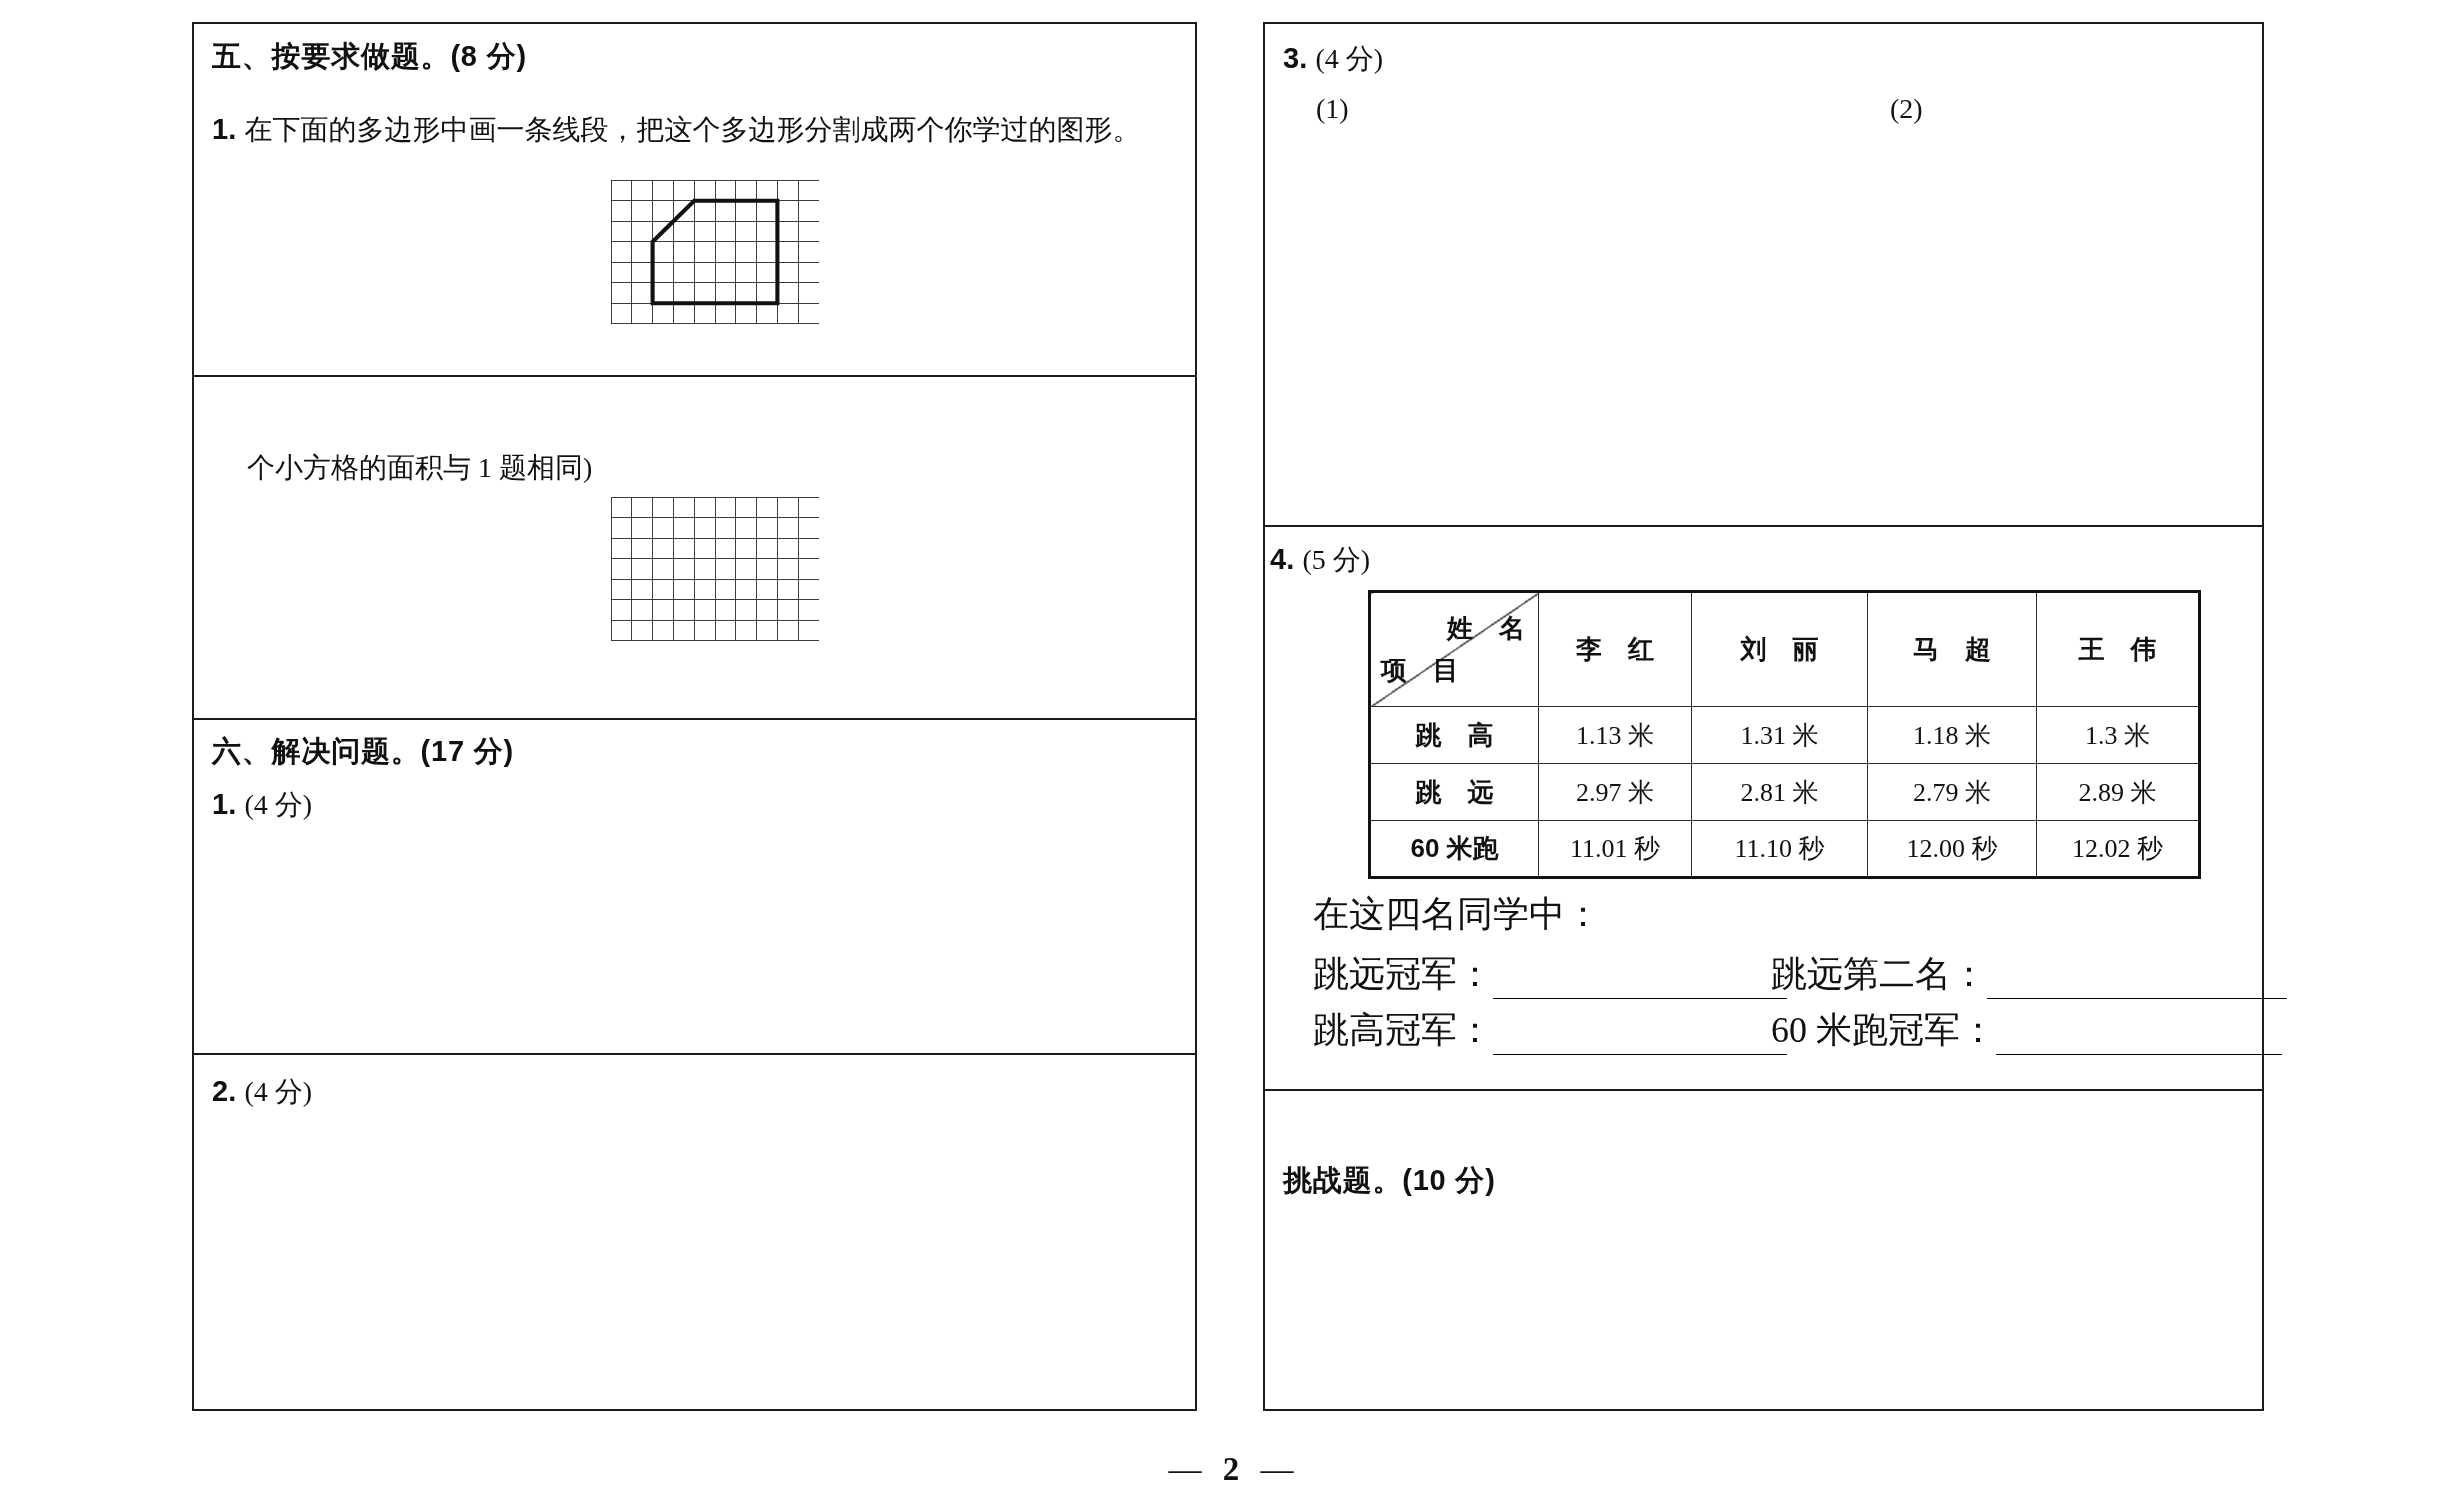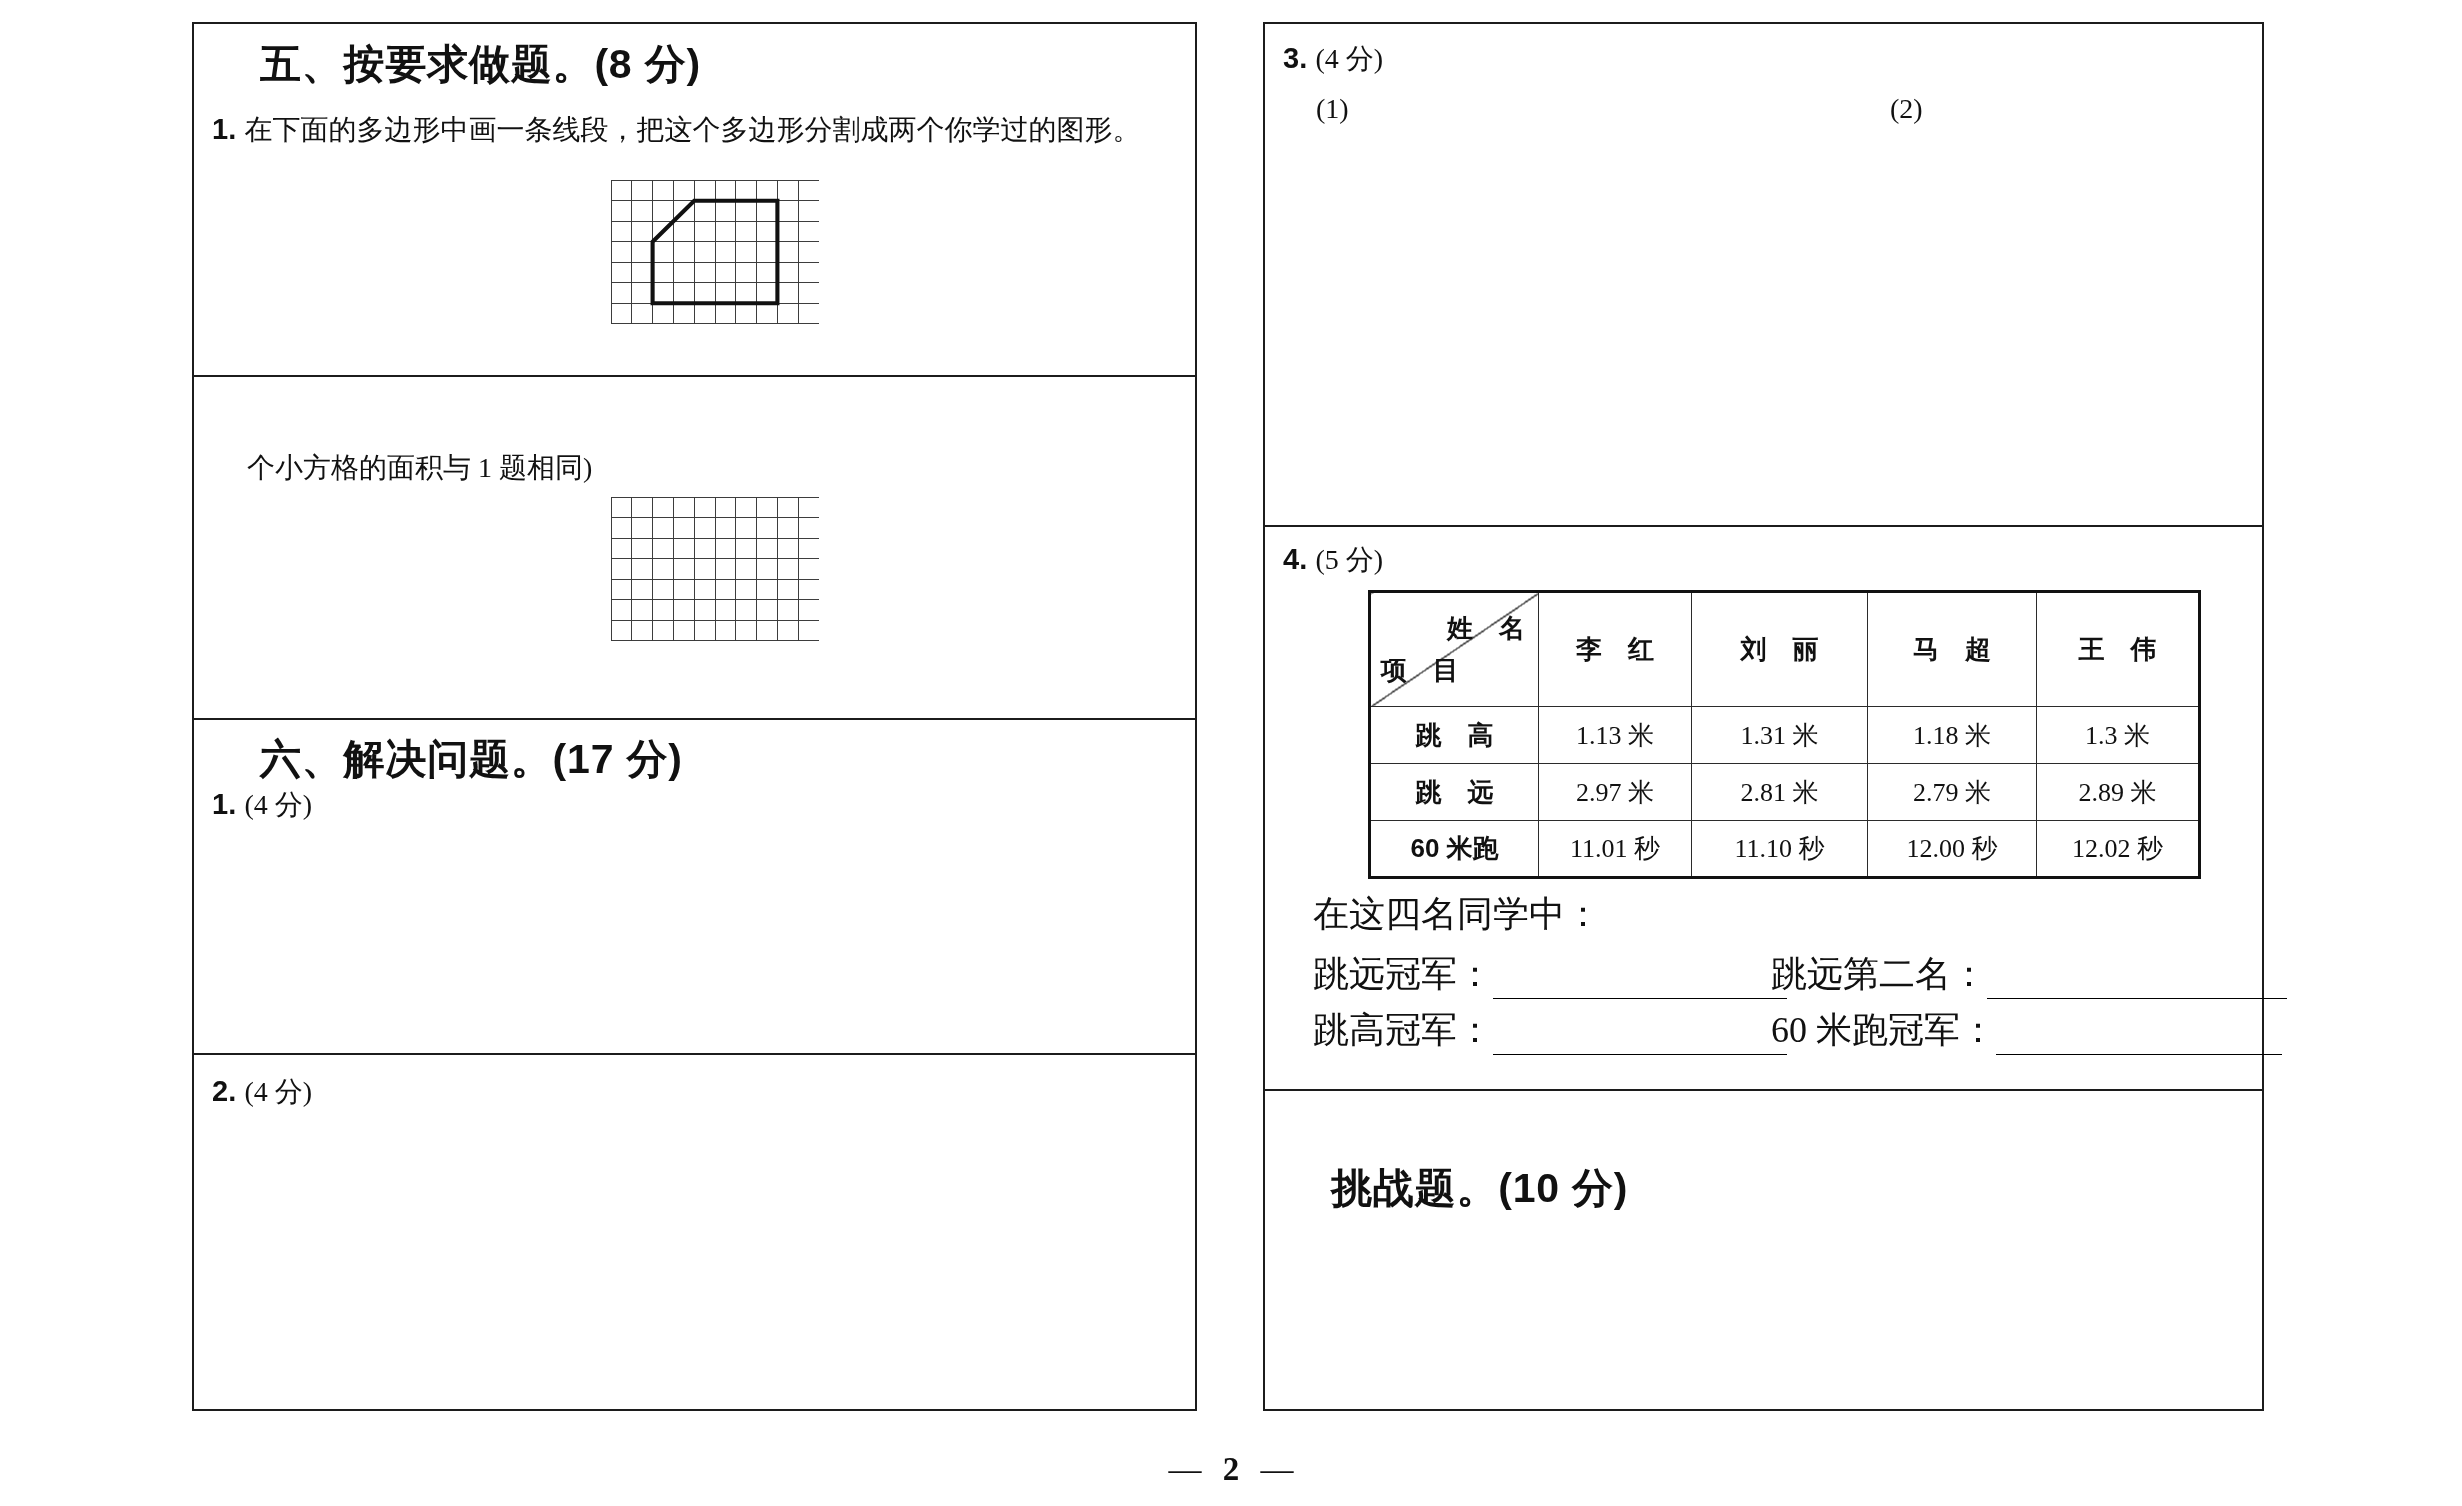--- a/index.html
+++ b/index.html
@@ -2,21 +2,21 @@
 <html style="font-size:13px"><head>
 <meta charset="utf-8">
 <style>
   html,body{margin:0;padding:0;background:#ffffff;}
   body{width:2462px;height:1506px;position:relative;font-family:"Liberation Serif","DejaVu Serif",serif;color:#111;}
   .box{position:absolute;border:2.5px solid #1c1c1c;background:#fff;}
   #box-left{left:192px;top:22px;width:1001px;height:1385px;}
   #box-right{left:1263px;top:22px;width:997px;height:1385px;}
   .abs{position:absolute;}
   .divider{position:absolute;left:-0.8px;right:-0.8px;border-top:2.5px solid #1c1c1c;height:0;}
-  .sec-title{font-family:"Liberation Sans","DejaVu Sans",sans-serif;font-weight:bold;font-size:41px;letter-spacing:0.8px;white-space:nowrap;margin-left:48px;}
+  .sec-title{font-family:"Liberation Sans","DejaVu Sans",sans-serif;font-weight:bold;font-size:29px;letter-spacing:0.8px;white-space:nowrap;}
   .qline{font-size:28px;white-space:nowrap;}
   .qnum{font-family:"Liberation Sans","DejaVu Sans",sans-serif;font-weight:bold;font-size:29px;margin-right:8.2px;}
   .score{font-size:28px;}
   .sub{font-size:28px;}
   svg.grid{display:block;}
   
   table.results{border-collapse:collapse;table-layout:fixed;width:831px;border:3.3px solid #111;}
   table.results td{border:1.6px solid #2b2b2b;text-align:center;vertical-align:middle;font-size:26px;padding:0;}
   td.corner{position:relative;background:
     linear-gradient(to bottom right,transparent calc(50% - 0.8px),#444 calc(50% - 0.8px),#444 calc(50% + 0.8px),transparent calc(50% + 0.8px));}
@@ -112,21 +112,21 @@
 <div class="box" id="box-right">
 
   <div class="abs qline" style="left:18px;top:16.4px;">
     <span class="qnum">3.</span><span class="score">(4 分)</span>
   </div>
   <div class="abs sub" style="left:51px;top:69px;">(1)</div>
   <div class="abs sub" style="left:625px;top:69px;">(2)</div>
 
   <div class="divider" style="top:501px;"></div>
 
-  <div class="abs qline" style="left:18px;top:517px;">
+  <div class="abs qline" style="left:5px;top:517px;">
     <span class="qnum">4.</span><span class="score">(5 分)</span>
   </div>
 
   <table class="results abs" style="left:103px;top:566px;">
     <colgroup>
         <col style="width:169px">
         <col style="width:153px">
         <col style="width:176px">
         <col style="width:169px">
         <col style="width:163px">

